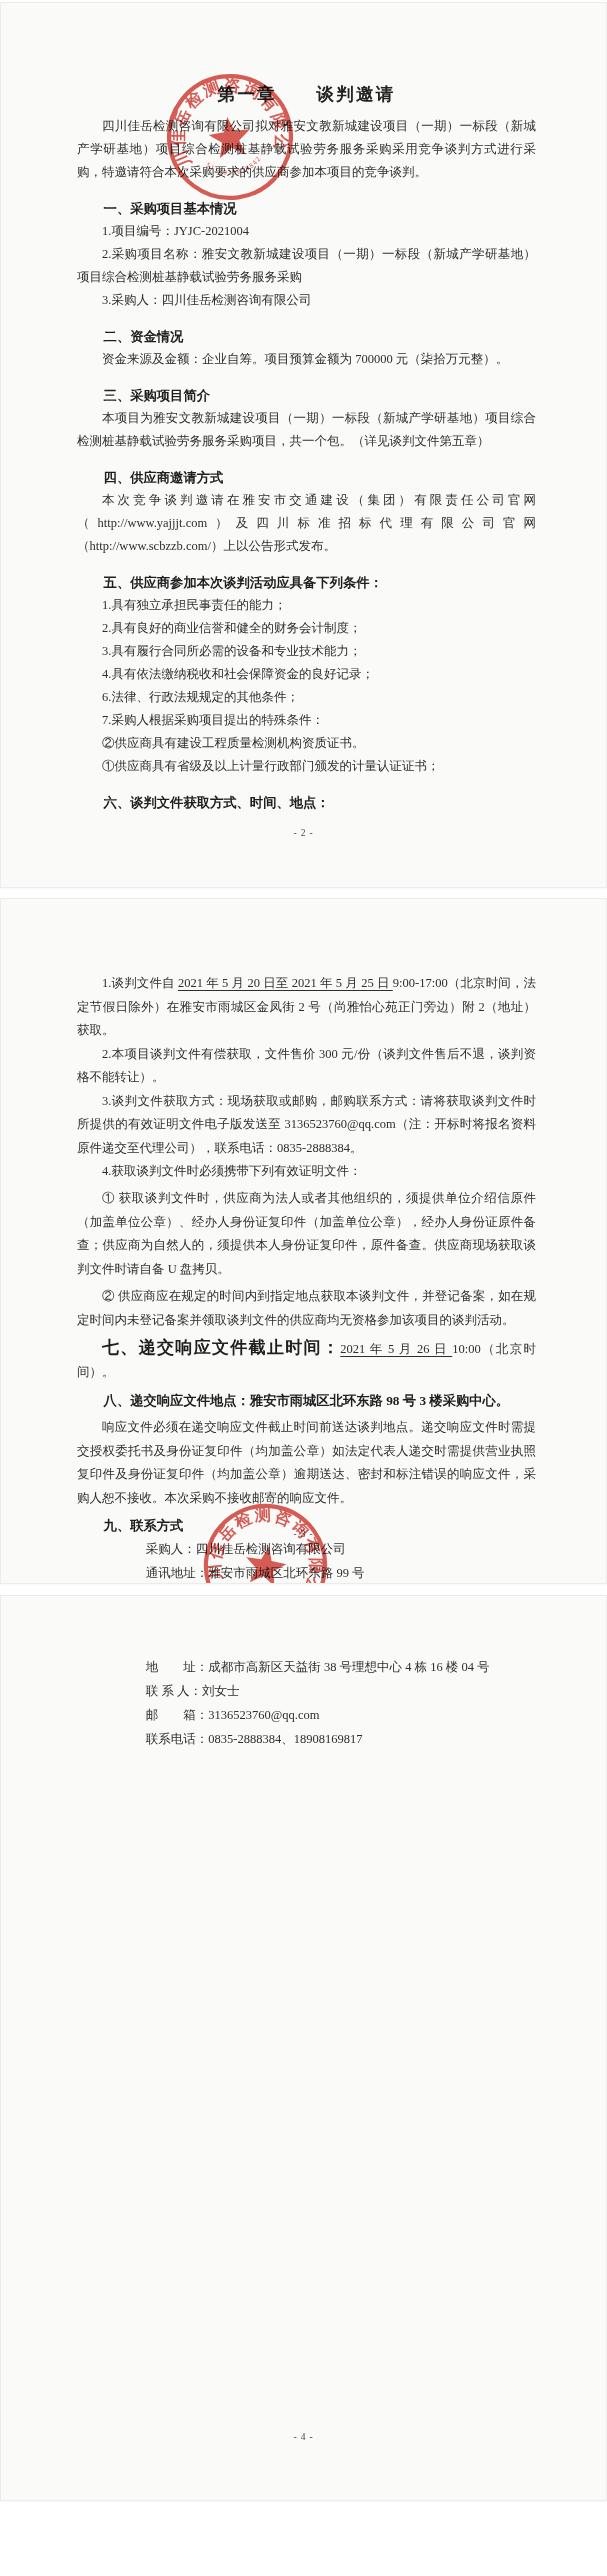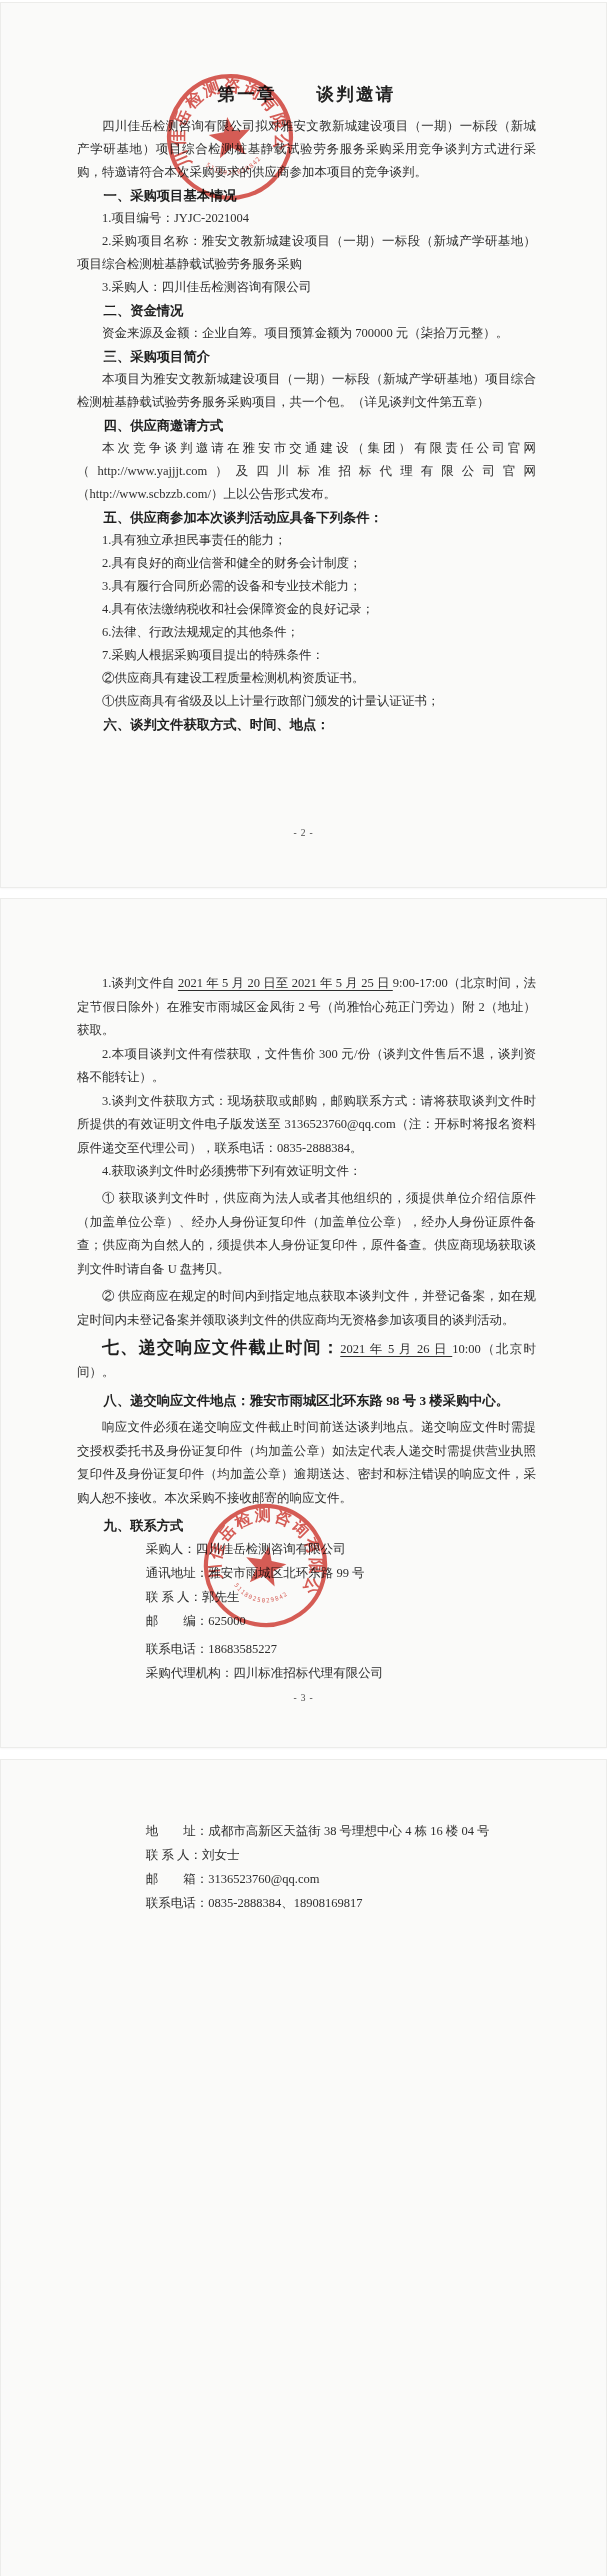--- a/index.html
+++ b/index.html
@@ -9,31 +9,31 @@
     color:#2b2b2b;
   }
   .doc{width:607px;padding-top:1.5px;box-sizing:border-box;}
   .page{
     position:relative;background:#fafaf9;
     border:0.8px solid #ececea;box-sizing:border-box;
     box-shadow:0 0.8px 2.3px rgba(0,0,0,.05);
     overflow:hidden;
   }
   .page-a{height:886px;margin-bottom:10.6px;padding:79px 70px 0 76px;}
-  .page-b{height:850px;margin-bottom:10.6px;padding:73px 70px 0 76px;}
+  .page-b{height:686px;margin-bottom:10.6px;padding:73px 70px 0 76px;}
   .page-c{height:906px;padding:59px 70px 0 76px;}
 
   .chapter{
     margin:0 0 9px 0;text-align:center;
     font-size:17.5px;font-weight:bold;letter-spacing:2.3px;color:#222;
   }
   .t{margin:0;font-size:12.5px;line-height:23px;text-align:justify;color:#2e2e2e;}
   .page-b .t{line-height:23.5px;}
   .ind{text-indent:2em;}
-  .h{font-weight:bold;font-size:13.3px;color:#1f1f1f;}
+  .h{font-weight:bold;font-size:13.3px;color:#1f1f1f;margin-top:13px;}
   .b{font-weight:bold;font-size:17px;color:#1f1f1f;}
   .u{text-decoration:underline;text-underline-offset:3px;}
   .contact{padding-left:5.5em;line-height:24px !important;}
   .mt{margin-top:3.8px;}
   .footer{
     position:absolute;left:0;right:0;text-align:center;
     font-size:9.5px;color:#4a4a4a;letter-spacing:0.8px;
   }
   .footer-a{bottom:49px;}
   .footer-b{bottom:44px;}

